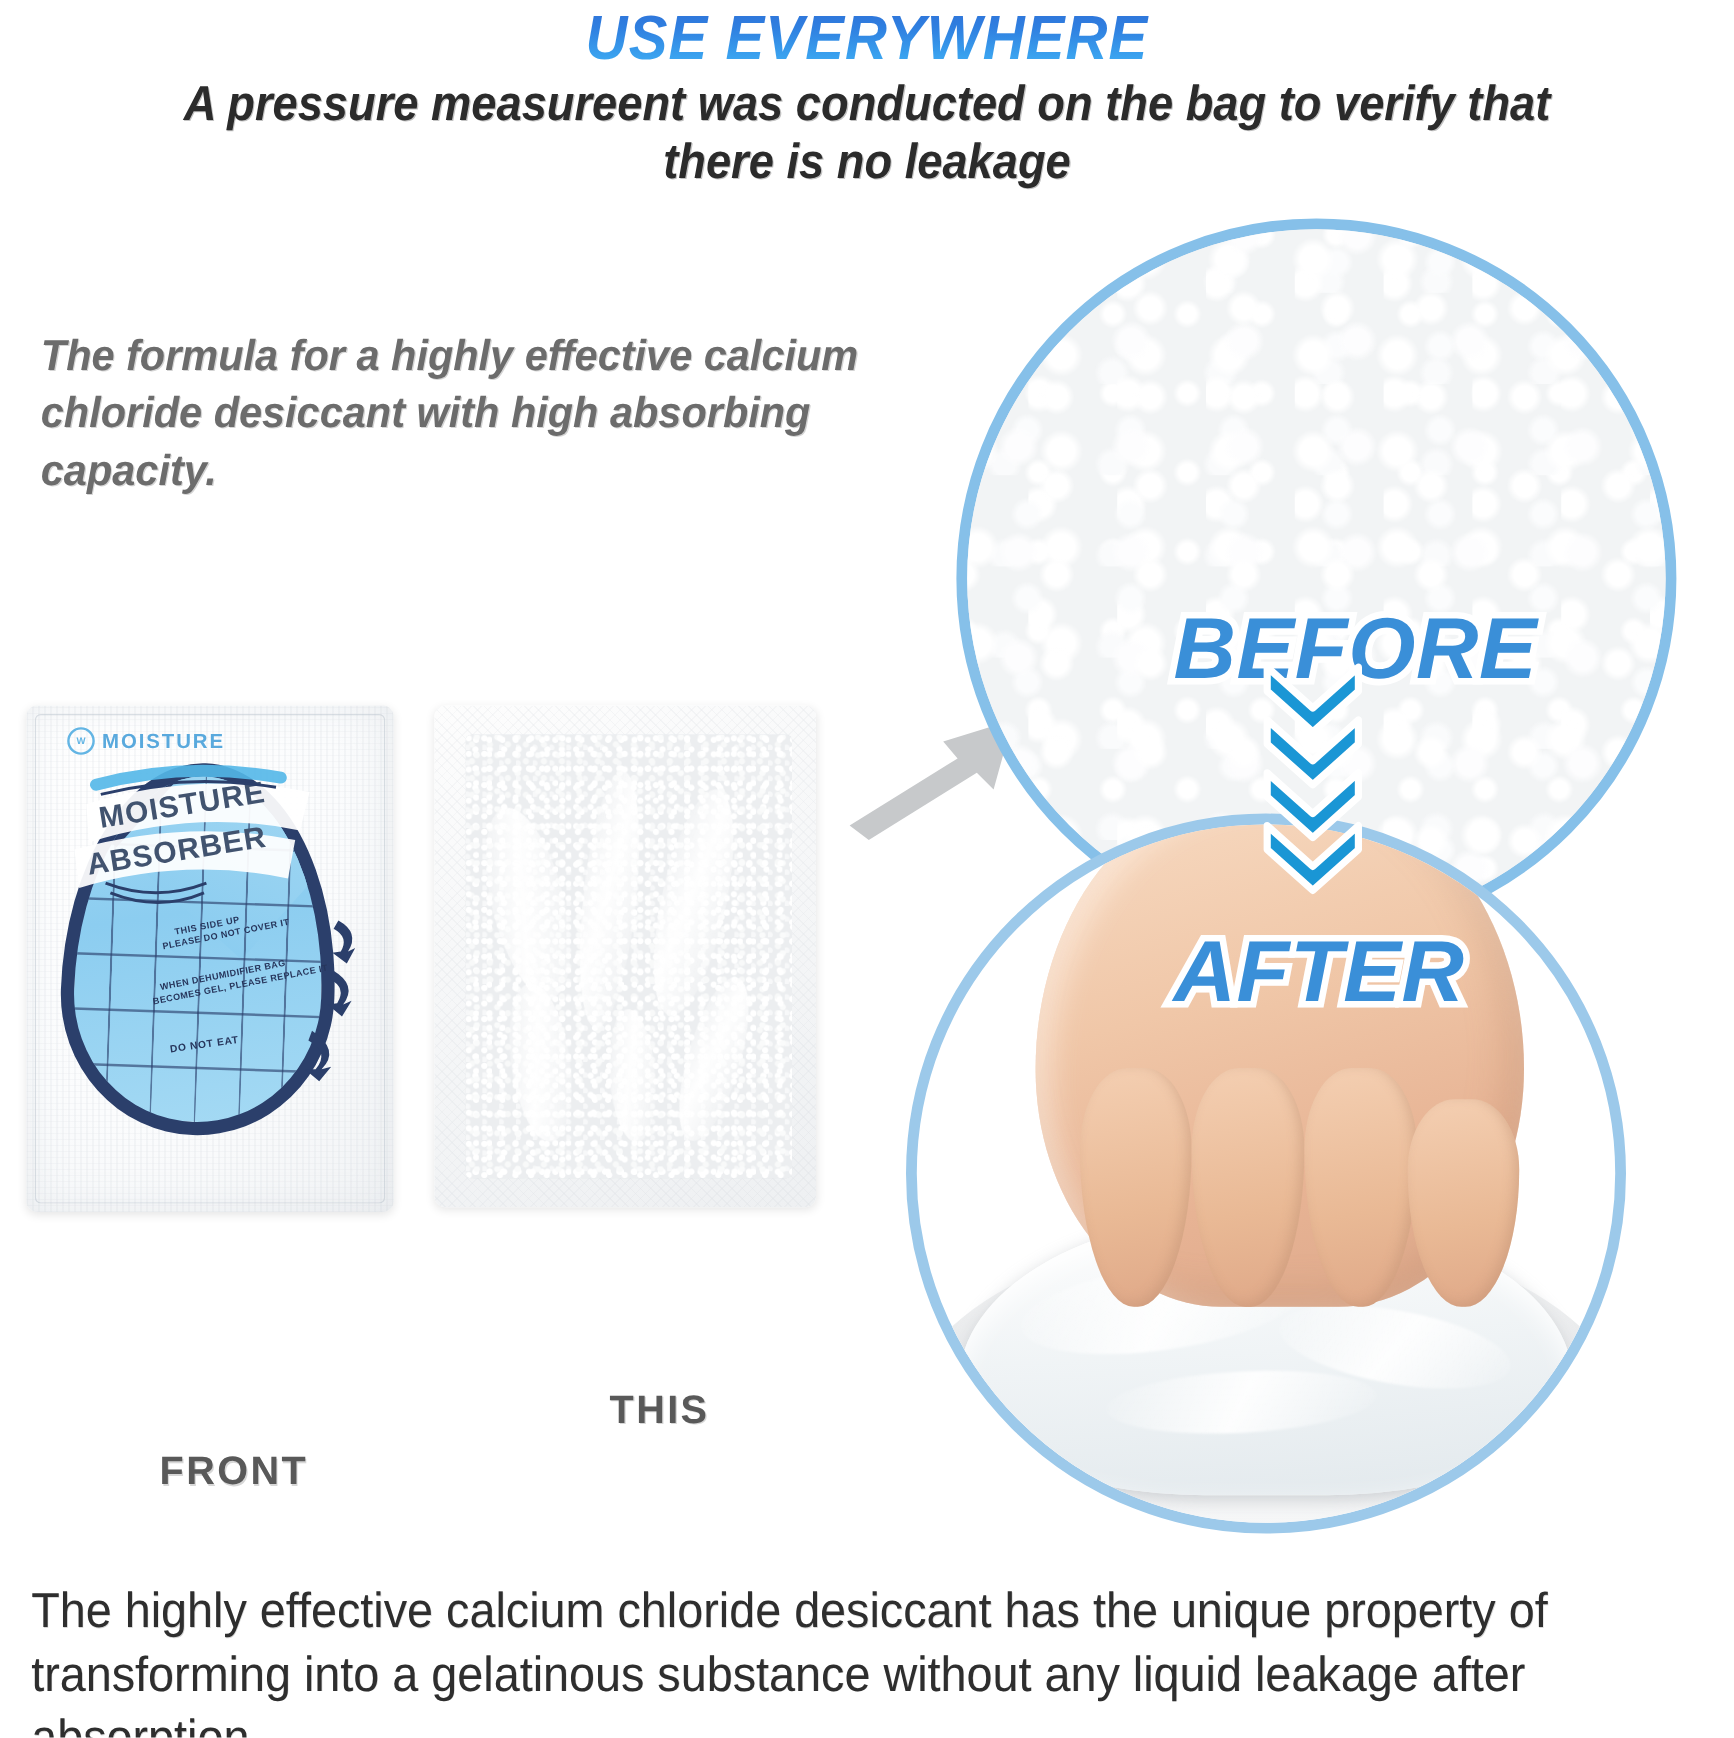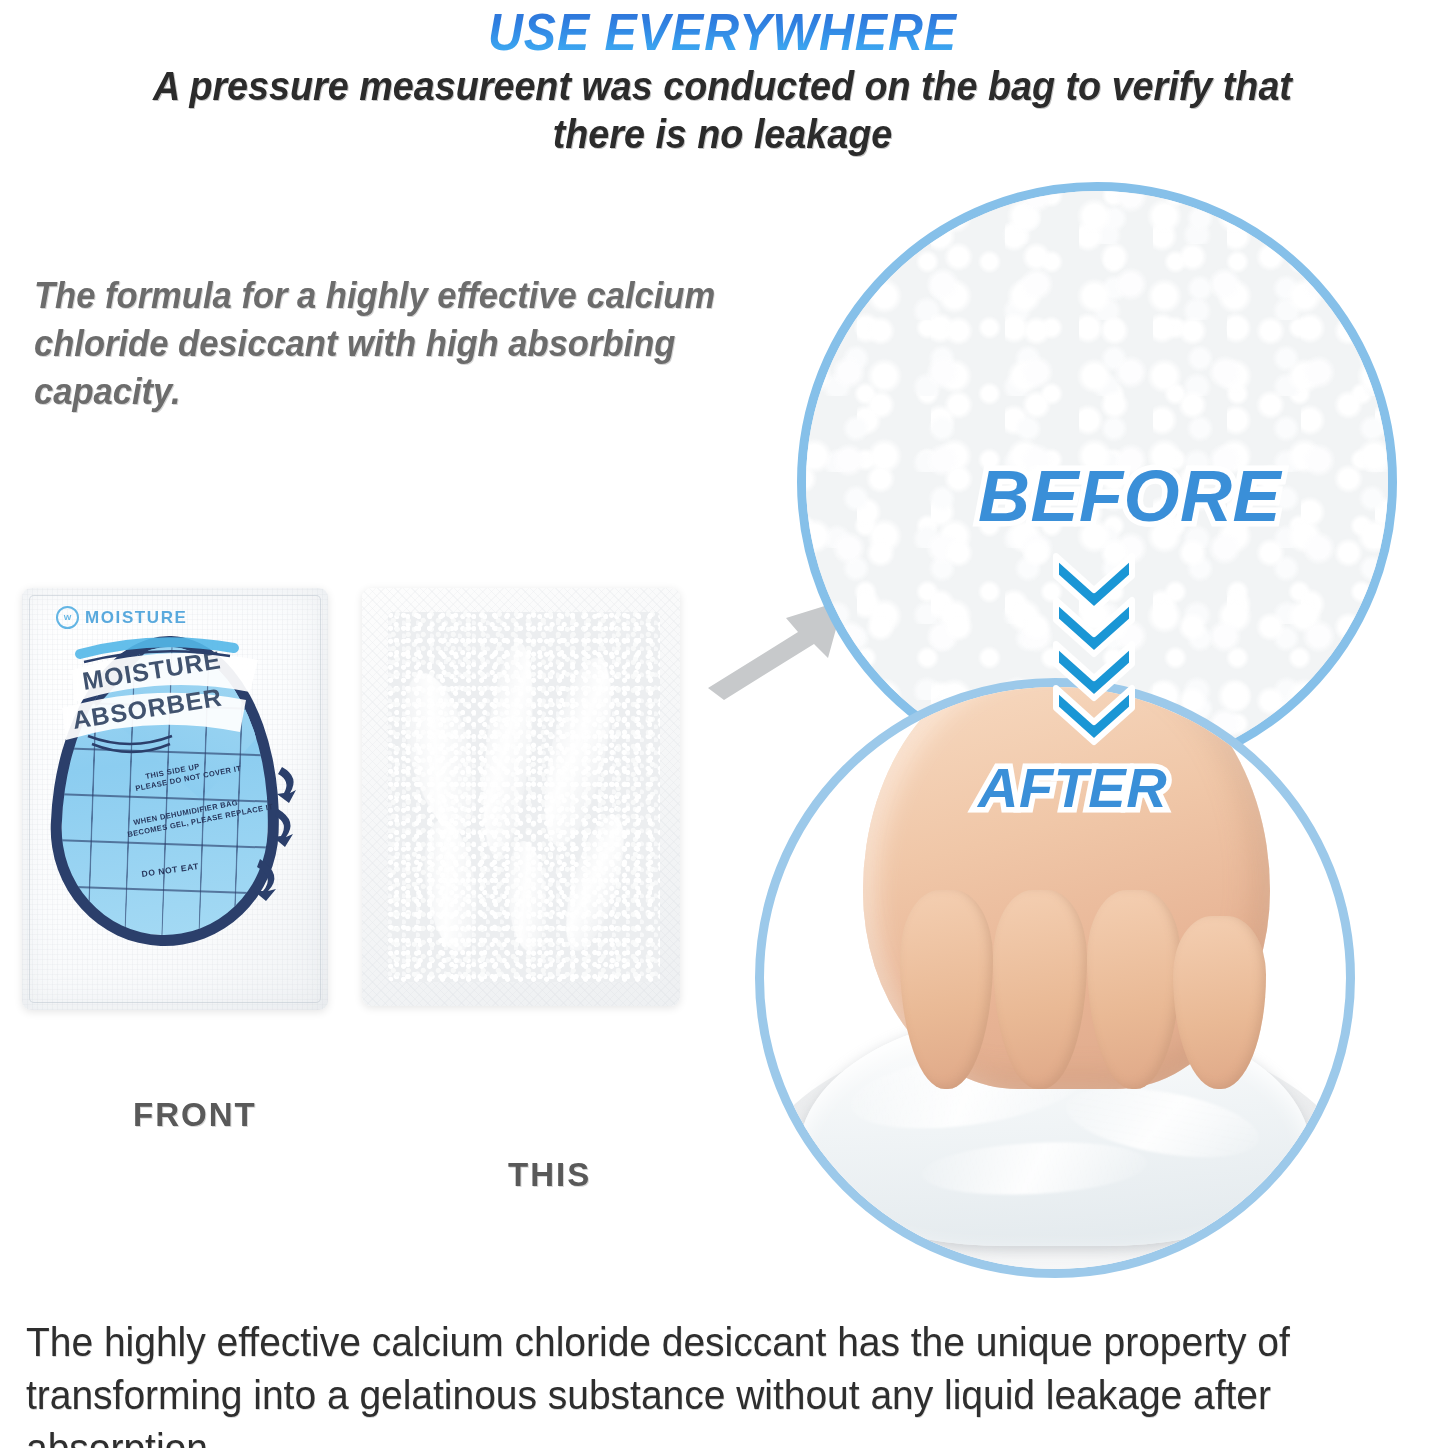--- a/index.html
+++ b/index.html
@@ -116,21 +116,21 @@
       radial-gradient(circle at 68% 78%, #ffffff 0 2.2px, rgba(214,218,222,0) 3px),
       radial-gradient(circle at 10% 85%, #f7f8f9 0 2.2px, rgba(214,218,222,0) 3px);
     background-size:13px 13px,17px 15px,11px 12px,15px 14px,12px 16px,14px 13px;
   }
   .film-crease{position:absolute;background:
       linear-gradient(100deg, rgba(255,255,255,0) 0%, rgba(255,255,255,.95) 45%, rgba(255,255,255,0) 100%);
     border-radius:50%;filter:blur(.6px);}
 
   .view-label{position:absolute;font-size:33px;font-weight:bold;color:#595959;
     letter-spacing:2px;text-shadow:1px 1px 0 rgba(175,175,175,.5);}
-  #label-front{left:133px;top:1096px;}
+  #label-front{left:133px;top:1207px;}
   #label-back{left:508px;top:1156px;}
 
   
   #connector-arrow{position:absolute;left:700px;top:600px;width:170px;height:100px;}
 
   
   #circle-before{
     position:absolute;left:797px;top:182px;width:600px;height:600px;
     border-radius:50%;border:9px solid #86c0e9;box-sizing:border-box;
     overflow:hidden;background:#f4f6f7;
@@ -170,24 +170,24 @@
     box-shadow:inset -14px -10px 30px rgba(190,140,110,.40), inset 10px 8px 26px rgba(255,240,228,.75);}
   .knuckle{position:absolute;bottom:0;width:23%;height:46%;
     background:linear-gradient(170deg,#f4cfb2 0%,#e9b995 60%,#dfa888 100%);
     border-radius:42% 42% 48% 48% / 34% 34% 66% 66%;
     box-shadow:inset -4px -3px 10px rgba(190,145,115,.45);}
 
   
   .badge-text{
     position:absolute;font-weight:bold;font-style:italic;color:#3a8fd8;
     letter-spacing:.5px;white-space:nowrap;
-    -webkit-text-stroke:11px #ffffff;paint-order:stroke fill;
+    -webkit-text-stroke:11px #ffffff;paint-order:stroke fill;margin-top:45px;
   }
   #label-before{left:978px;top:455px;font-size:72px;}
-  #label-after{left:978px;top:755px;font-size:56px;}
+  #label-after{left:978px;top:724px;font-size:72px;}
 
   
   #chevron-stack{position:absolute;left:1052px;top:552px;width:84px;height:190px;}
   .chevron{position:absolute;left:0;width:84px;height:62px;}
 
   
   #bottom-paragraph{
     position:absolute;left:26px;top:1316px;width:1400px;
     font-size:41px;line-height:53px;font-weight:normal;color:#2e2e2e;
     transform:scaleX(.95);transform-origin:left top;

